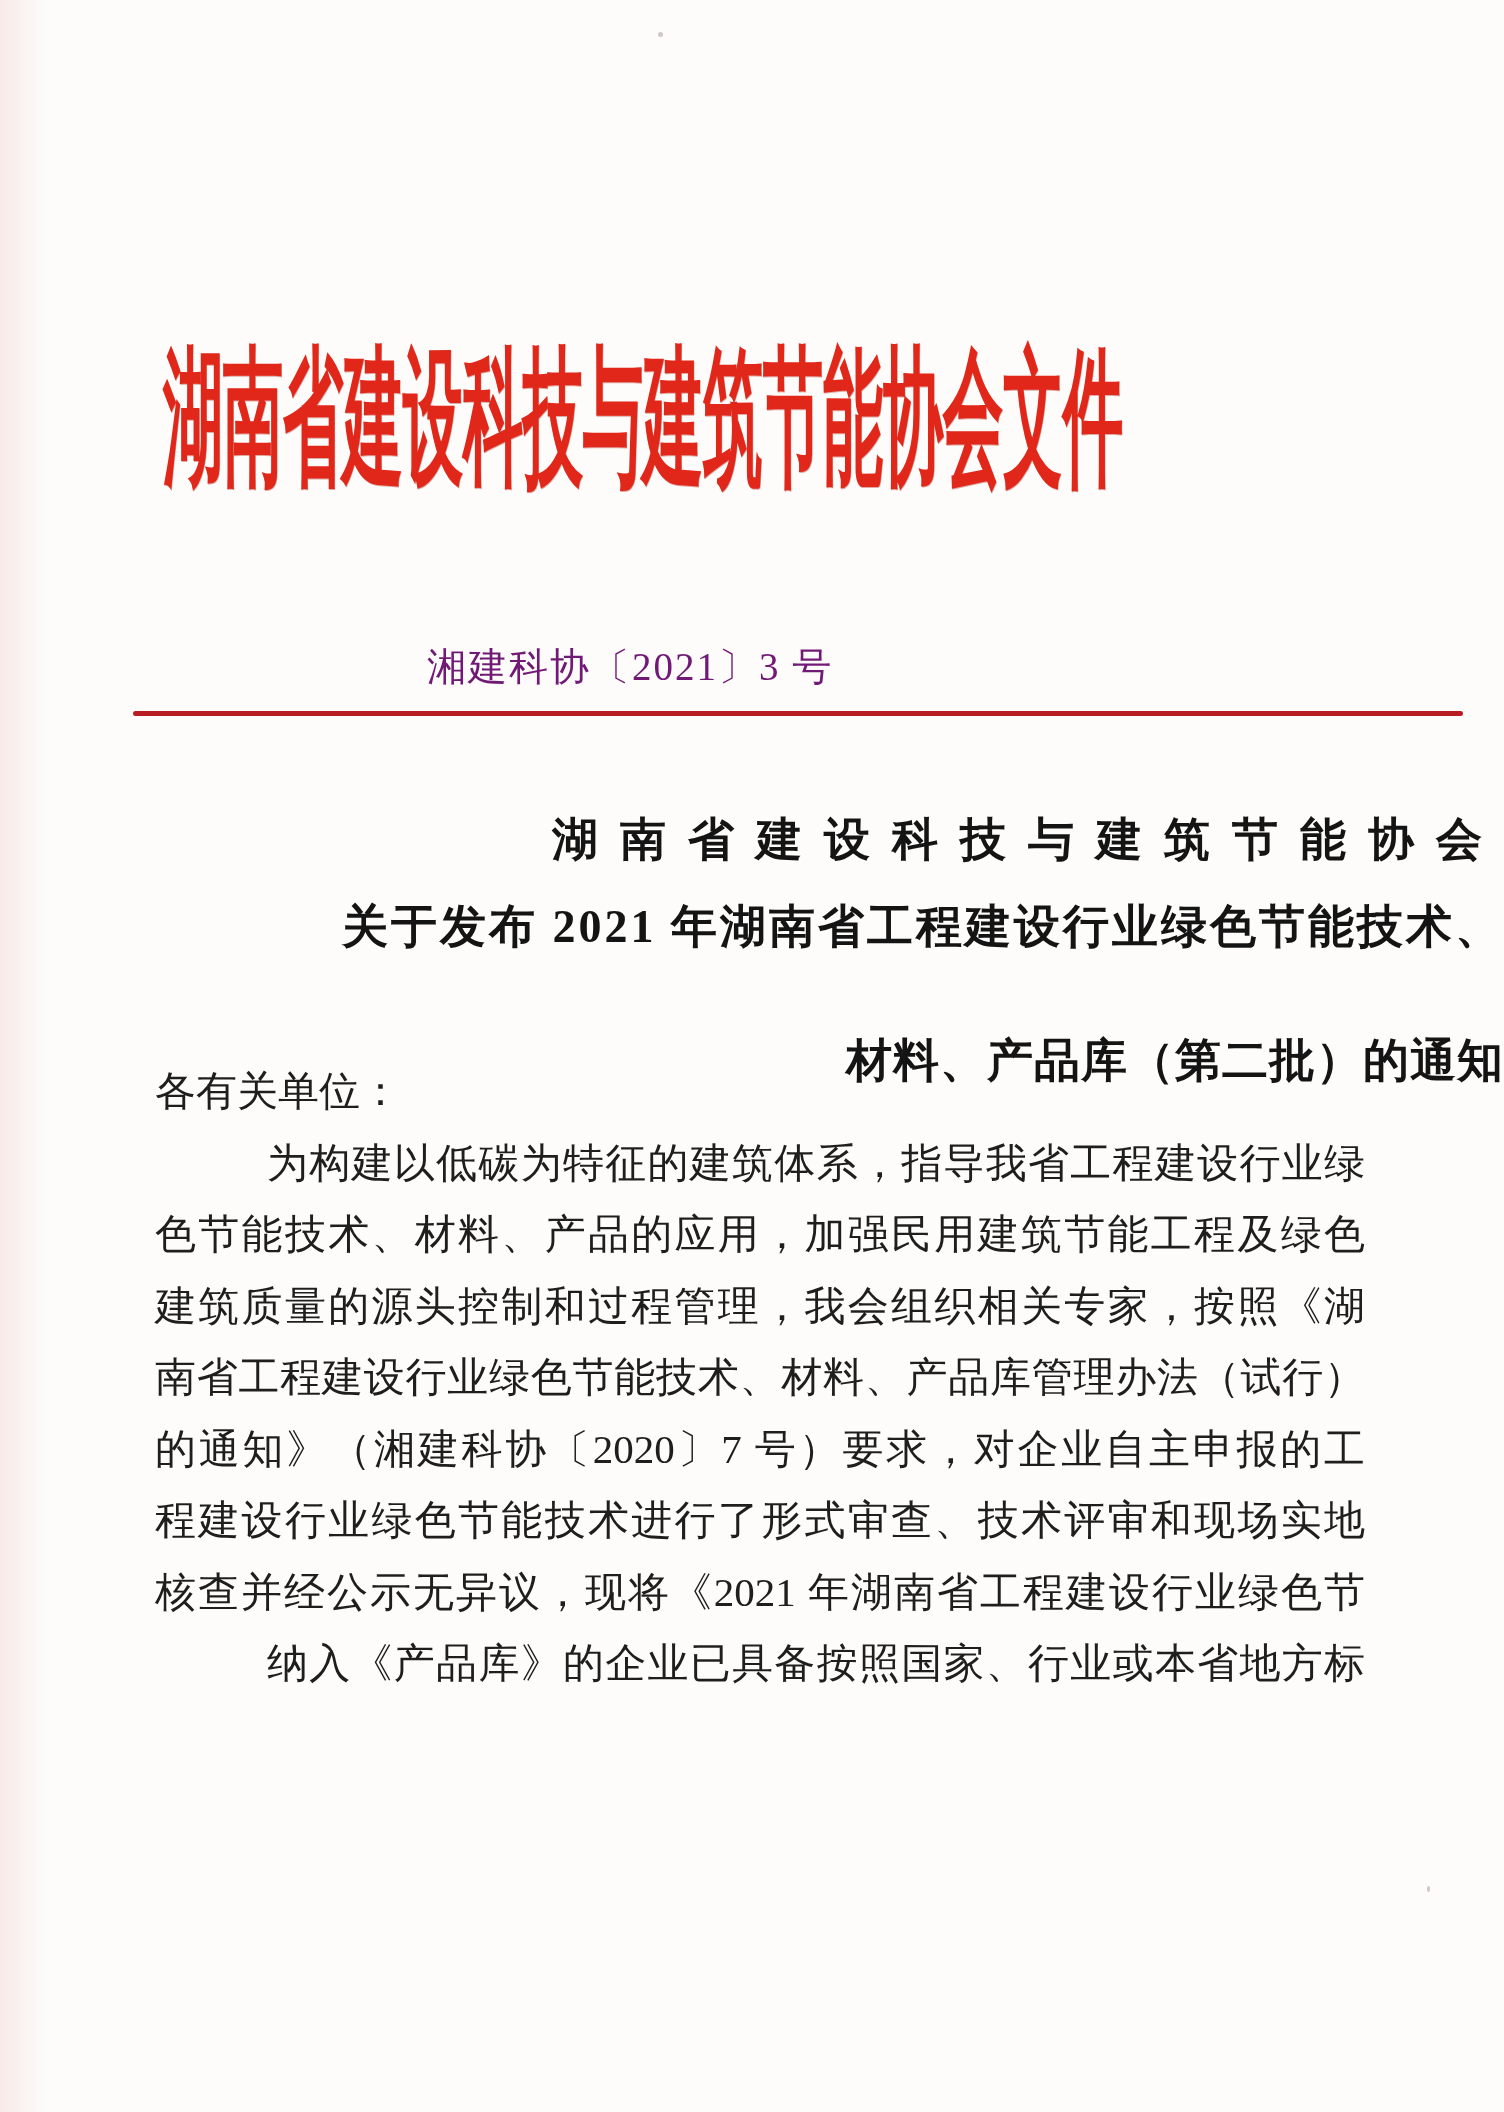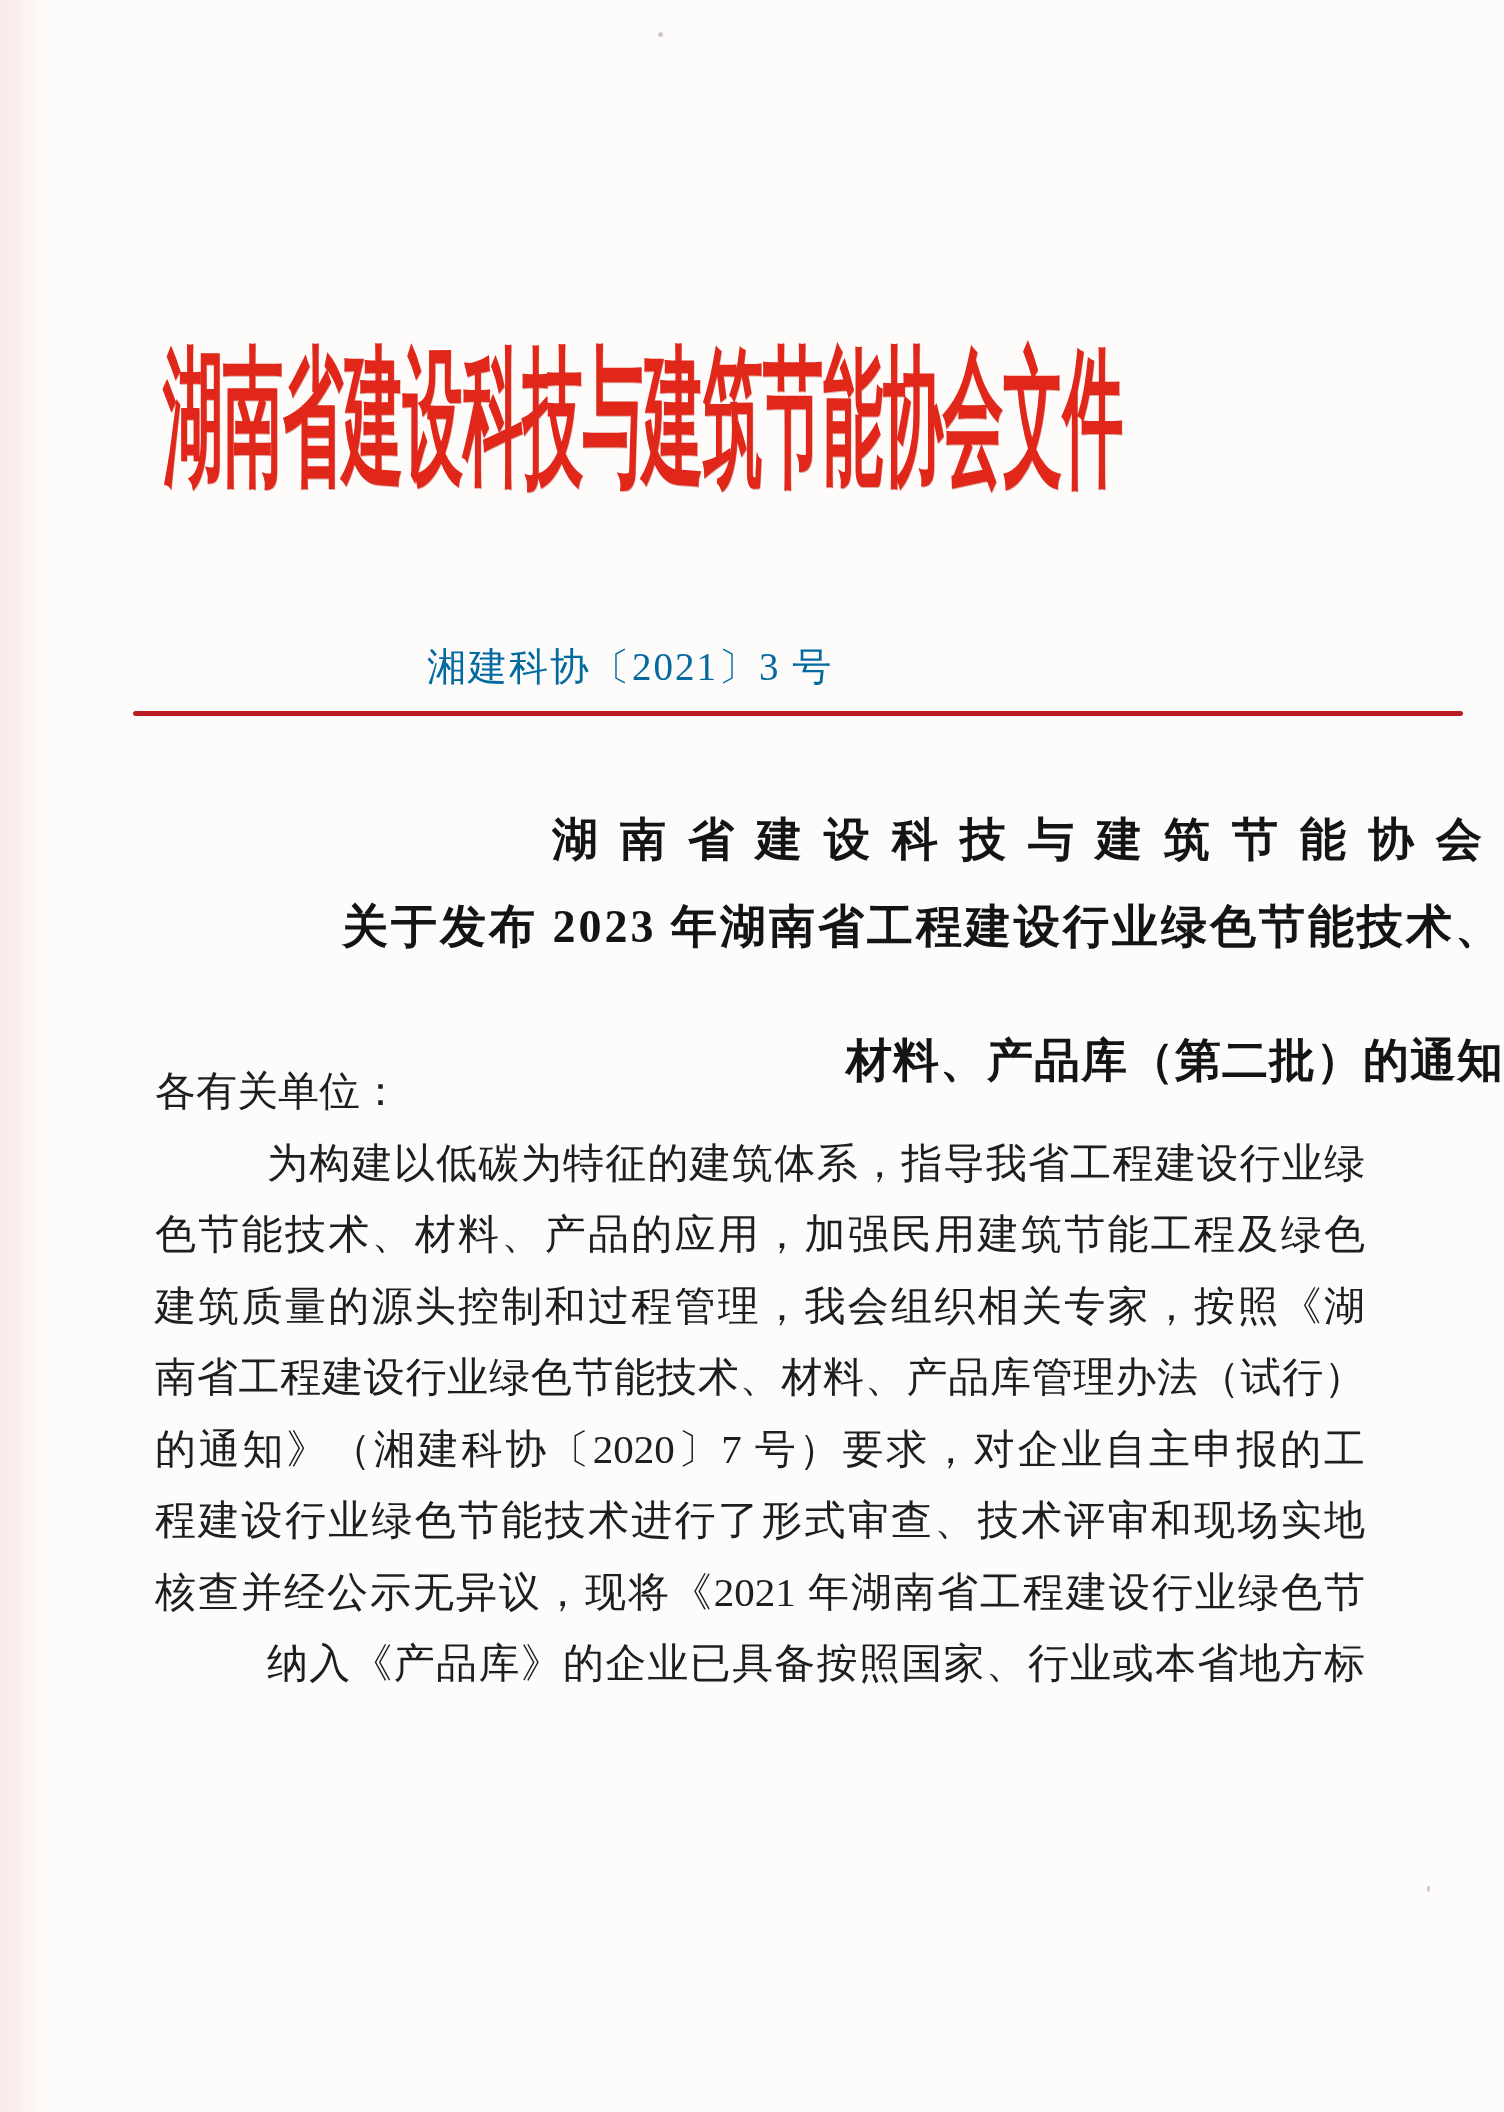--- a/index.html
+++ b/index.html
@@ -20,21 +20,21 @@
   .masthead{
     position:absolute;left:163px;top:338px;
     font-size:150px;line-height:160px;font-weight:bold;
     white-space:nowrap;letter-spacing:0;
     transform:scaleX(0.40);transform-origin:0 0;
     text-shadow:1px 1px 0 rgba(160,20,10,0.35);
   }
 
   .doc-number{
     position:absolute;left:0;top:641px;width:1260px;
-    text-align:center;font-size:39px;line-height:52px;color:#0369a1;
+    text-align:center;font-size:39px;line-height:52px;color:#701a75;
     letter-spacing:2px;
   }
 
   .red-rule{
     position:absolute;left:133px;top:711px;width:1330px;height:5px;
     border-radius:3px;
   }
 
   .h-line{
     position:absolute;left:0;width:1504px;text-align:right;
@@ -64,21 +64,21 @@
 
 <div class="masthead" style="color: rgb(225, 39, 26);">湖南省建设科技与建筑节能协会文件</div>
 
 <div class="doc-number">湘建科协〔2021〕3 号</div>
 
 <div class="red-rule" style="background: rgb(184, 29, 36);"></div>
 
 <div class="h-line h1">
   <span>湖南省建设科技与建筑节能协会</span>
 </div>
-<div class="h-line h2">关于发布 2023 年湖南省工程建设行业绿色节能技术、</div>
+<div class="h-line h2">关于发布 2021 年湖南省工程建设行业绿色节能技术、</div>
 <div class="h-line h3">材料、产品库（第二批）的通知</div>
 
 <div class="body-text">
 
 <div class="line">各有关单位：</div>
     <div class="line indent stretch">为构建以低碳为特征的建筑体系，指导我省工程建设行业绿</div>
     <div class="line stretch">色节能技术、材料、产品的应用，加强民用建筑节能工程及绿色</div>
     <div class="line stretch">建筑质量的源头控制和过程管理，我会组织相关专家，按照《湖</div>
     <div class="line stretch">南省工程建设行业绿色节能技术、材料、产品库管理办法（试行）</div>
     <div class="line stretch">的通知》（湘建科协〔2020〕7 号）要求，对企业自主申报的工</div>

